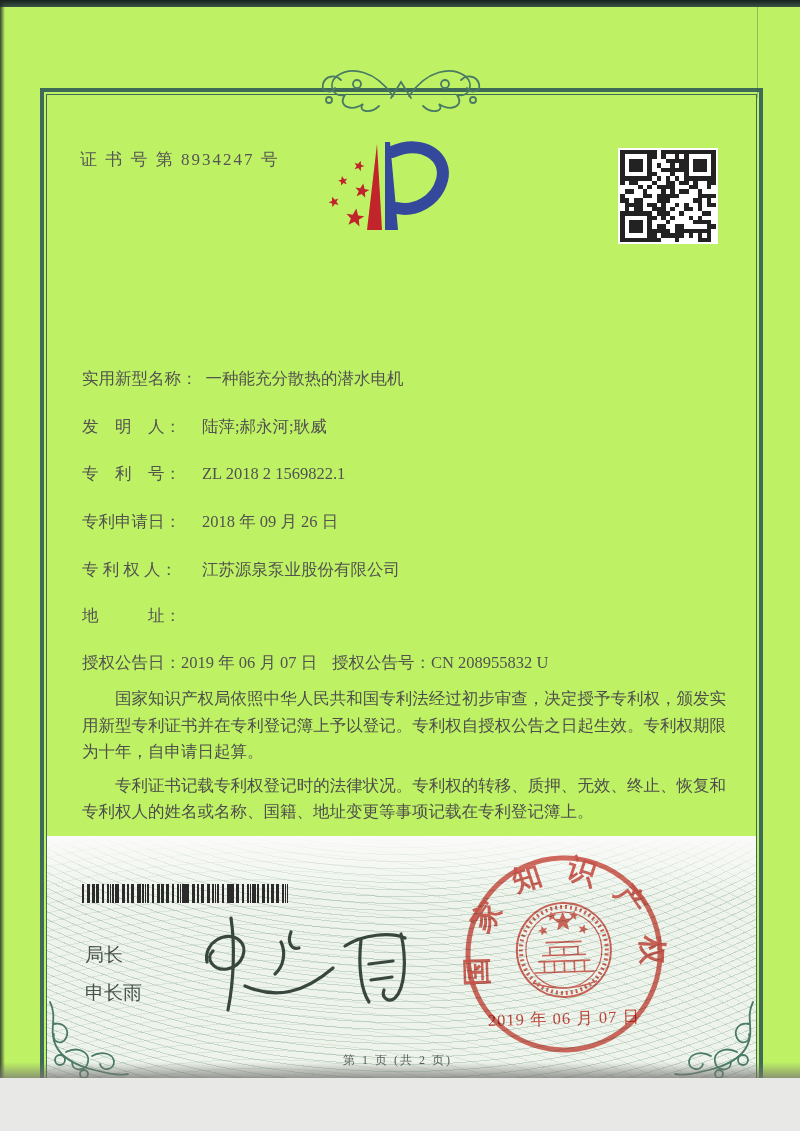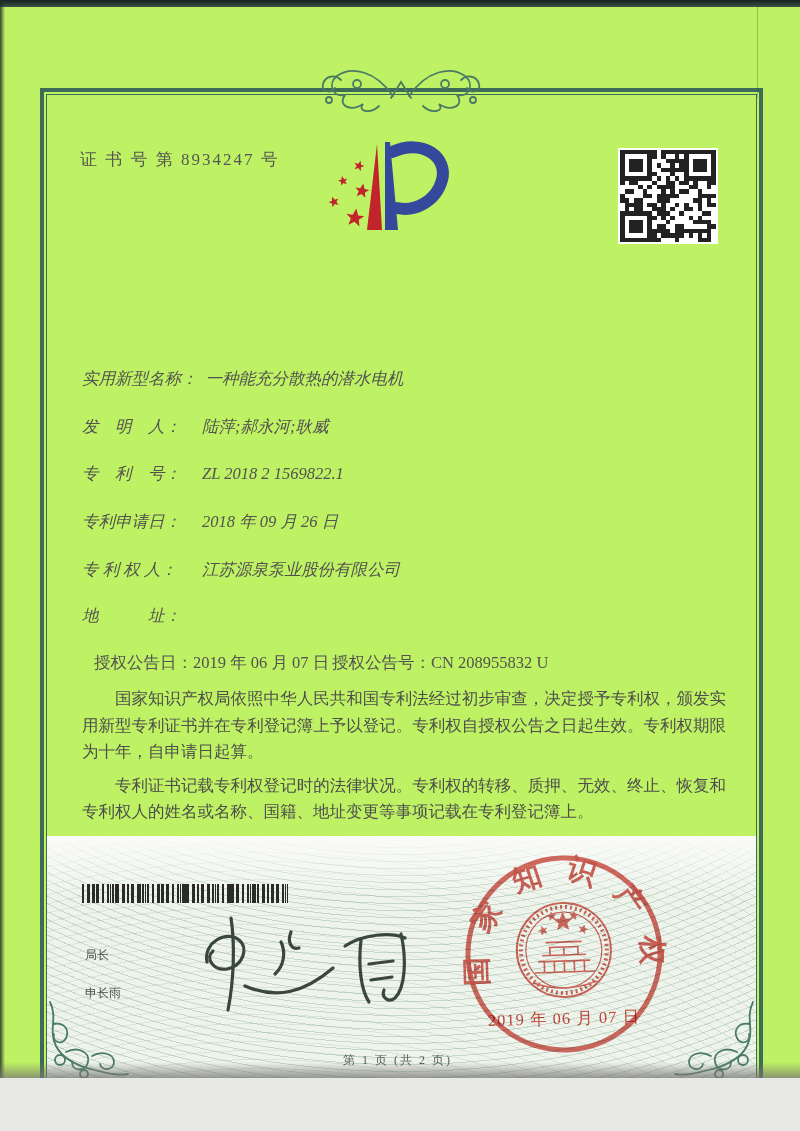--- a/index.html
+++ b/index.html
@@ -41,46 +41,46 @@
   .qr{position:absolute;left:618px;top:148px;width:100px;height:96px;background:#fff;padding:2px;box-sizing:border-box;}
   .qr-grid{display:grid;grid-template-columns:repeat(21,1fr);grid-auto-rows:1fr;width:100%;height:100%;background:#fff;}
   .qr-grid i{display:block;}
   .qr-grid i.b{background:#222;}
   .title{
     position:absolute;left:0;top:260px;width:800px;text-align:center;
     font-size:41px;font-weight:bold;letter-spacing:9px;color:#3d3d3b;
   }
   
   .fields{position:absolute;left:82px;top:366px;width:648px;font-size:16.5px;color:#525250;}
-  .field-row{position:absolute;left:0;display:flex;align-items:flex-start;line-height:26px;font-style:italic;}
+  .field-row{position:absolute;left:0;display:flex;align-items:flex-start;line-height:26px;}
   .field-row .lbl{flex:0 0 112px;white-space:nowrap;}
   .field-row .val{margin-left:8px;}
   .row-0{top:0;}
   .row-1{top:48px;}
   .row-2{top:95px;}
   .row-3{top:143px;}
   .row-4{top:191px;}
   .row-5{top:237px;flex-direction:column;}
   .row-5 .val{width:478px;}
   .grant-row{position:absolute;left:82px;top:652px;width:648px;font-size:16.5px;color:#525250;}
   .grant-pair{position:absolute;top:0;white-space:nowrap;}
-  .grant-pair.p1{left:12px;}
+  .grant-pair.p1{left:0;}
   .grant-pair.p2{left:250px;}
   
   .body-text{position:absolute;left:82px;top:686px;width:644px;font-size:16.5px;line-height:26.5px;color:#4e4e4c;text-align:justify;}
   .body-text p{margin:0 0 7px 0;text-indent:2em;}
   
   .barcode{
     position:absolute;left:82px;top:884px;width:206px;height:19px;
     background-image:
       repeating-linear-gradient(90deg,#2b2b2b 0 2px,rgba(0,0,0,0) 2px 5px),
       repeating-linear-gradient(90deg,#2b2b2b 0 1px,rgba(0,0,0,0) 1px 7px),
       repeating-linear-gradient(90deg,rgba(0,0,0,0) 0 10px,#2b2b2b 10px 13px,rgba(0,0,0,0) 13px 23px);
   }
-  .sig-block{position:absolute;left:85px;top:936px;font-size:12px;color:#47524b;line-height:38px;}
+  .sig-block{position:absolute;left:85px;top:936px;font-size:19px;color:#47524b;line-height:38px;}
   .signature{position:absolute;left:185px;top:908px;width:240px;height:108px;}
   
   .seal{position:absolute;left:458px;top:848px;width:212px;height:212px;mix-blend-mode:multiply;opacity:.93;transform:rotate(-2deg);}
   .seal-date{
     position:absolute;left:452px;top:1008px;width:224px;text-align:center;
     font-size:16.5px;letter-spacing:1px;color:var(--seal-red,#cf4a40);
     transform:rotate(-1.5deg);mix-blend-mode:multiply;
   }
   .page-no{position:absolute;left:40px;top:1052px;width:715px;text-align:center;font-size:12px;color:#55605a;letter-spacing:2px;}
   .back-note{position:absolute;left:0;top:1097px;width:800px;text-align:center;font-size:15px;color:#4e4e4c;letter-spacing:3px;padding-left:12px;}

